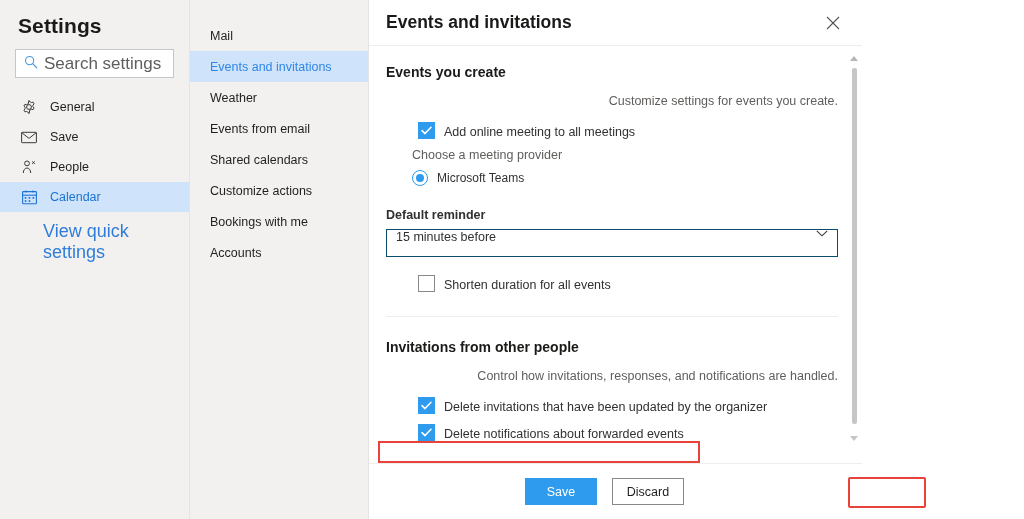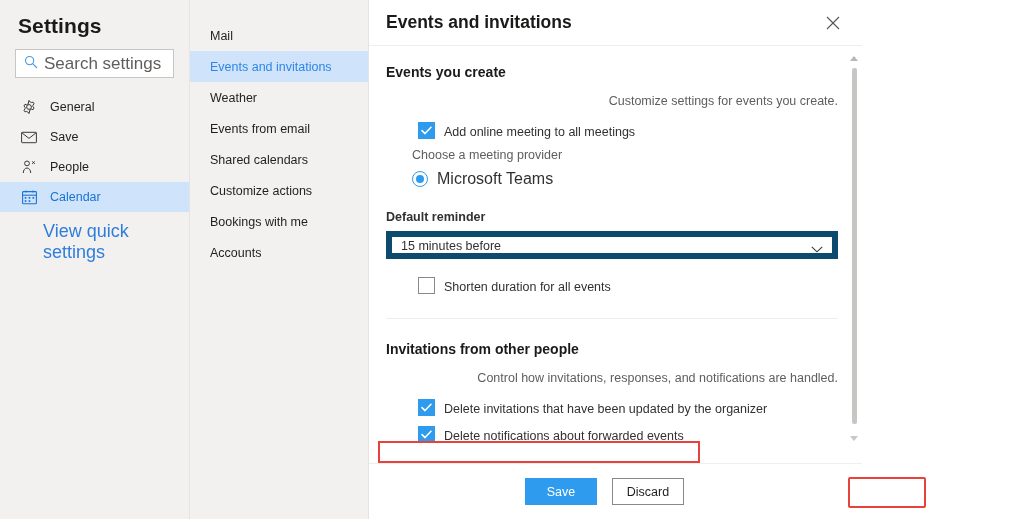--- a/index.html
+++ b/index.html
@@ -192,35 +192,35 @@
     background: #fff;
     margin-right: 9px;
     flex: 0 0 16px;
     display: flex; align-items: center; justify-content: center;
     cursor: pointer;
   }
   .radio .dot {
     width: 8px; height: 8px; border-radius: 50%;
     background: #2f9bee;
   }
-  .radio-label { font-size: 16px; color: #323130; }
+  .radio-label { font-size: 12px; color: #323130; }
 
   .field-label {
     font-size: 12.5px;
     font-weight: bold;
     color: #323130;
     margin-top: 22px;
   }
   .dropdown {
     margin-top: 7px;
     height: 28px;
-    border: 6px solid #0c4a6e;
+    border: 1px solid #0c4a6e;
     background: #fff;
     display: flex;
-    align-items: flex-end;
+    align-items: flex-start;
     padding: 0 9px 0 9px;
     cursor: pointer;
     width: 100%;
   }
   .dropdown .dd-value {
     flex: 1 1 auto;
     font-size: 12.5px;
     color: #323130;
   }
   .dropdown .dd-chev { color: #3a3938; display: flex; align-items: center; }

